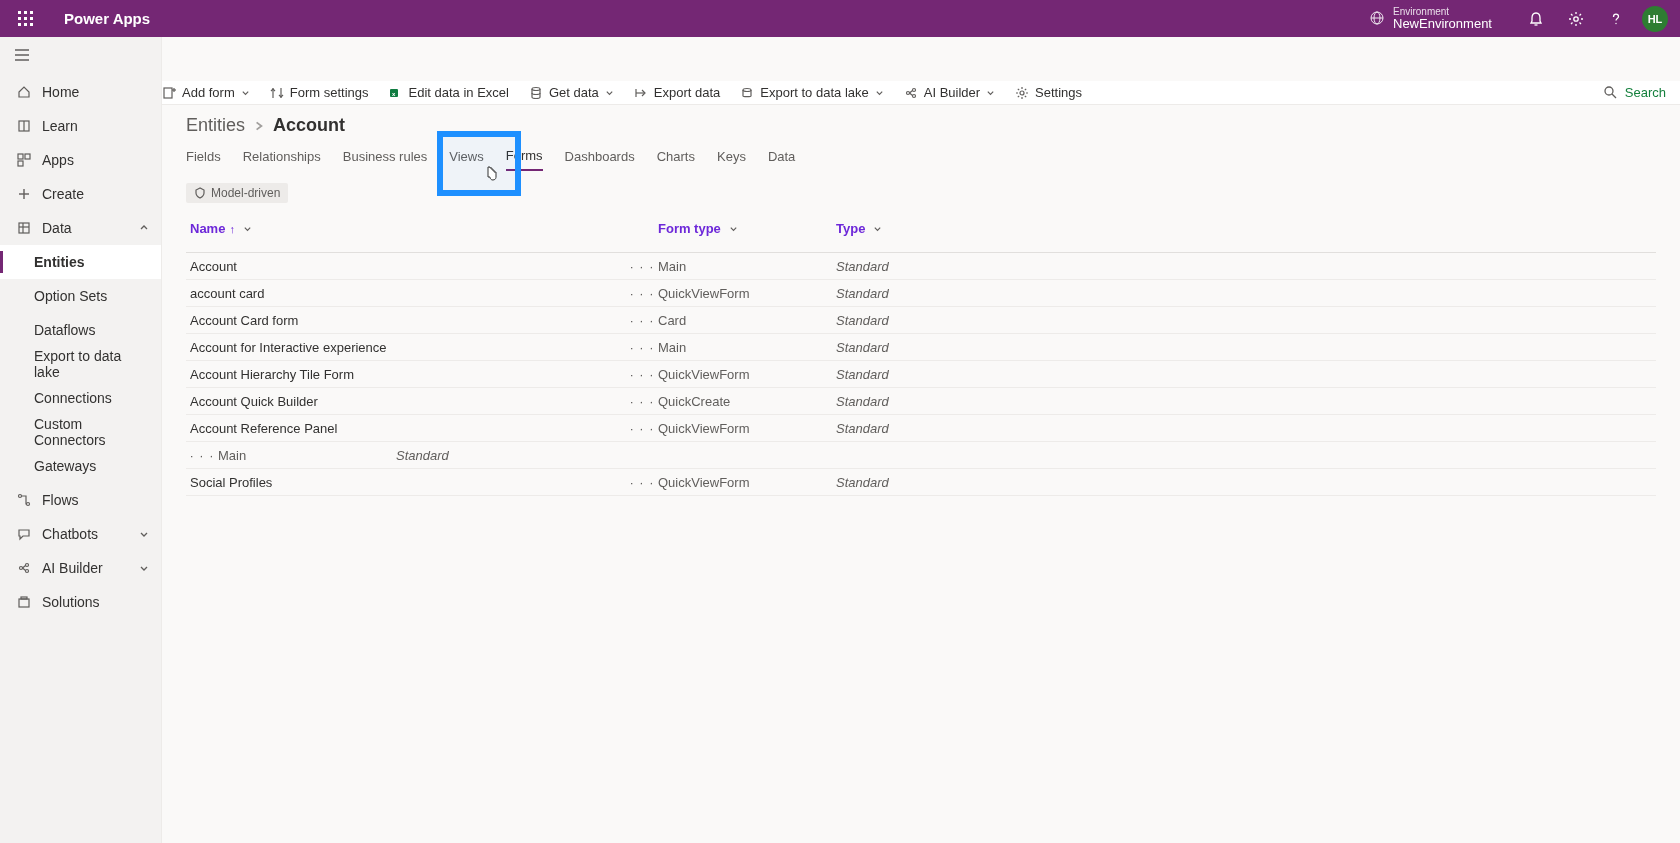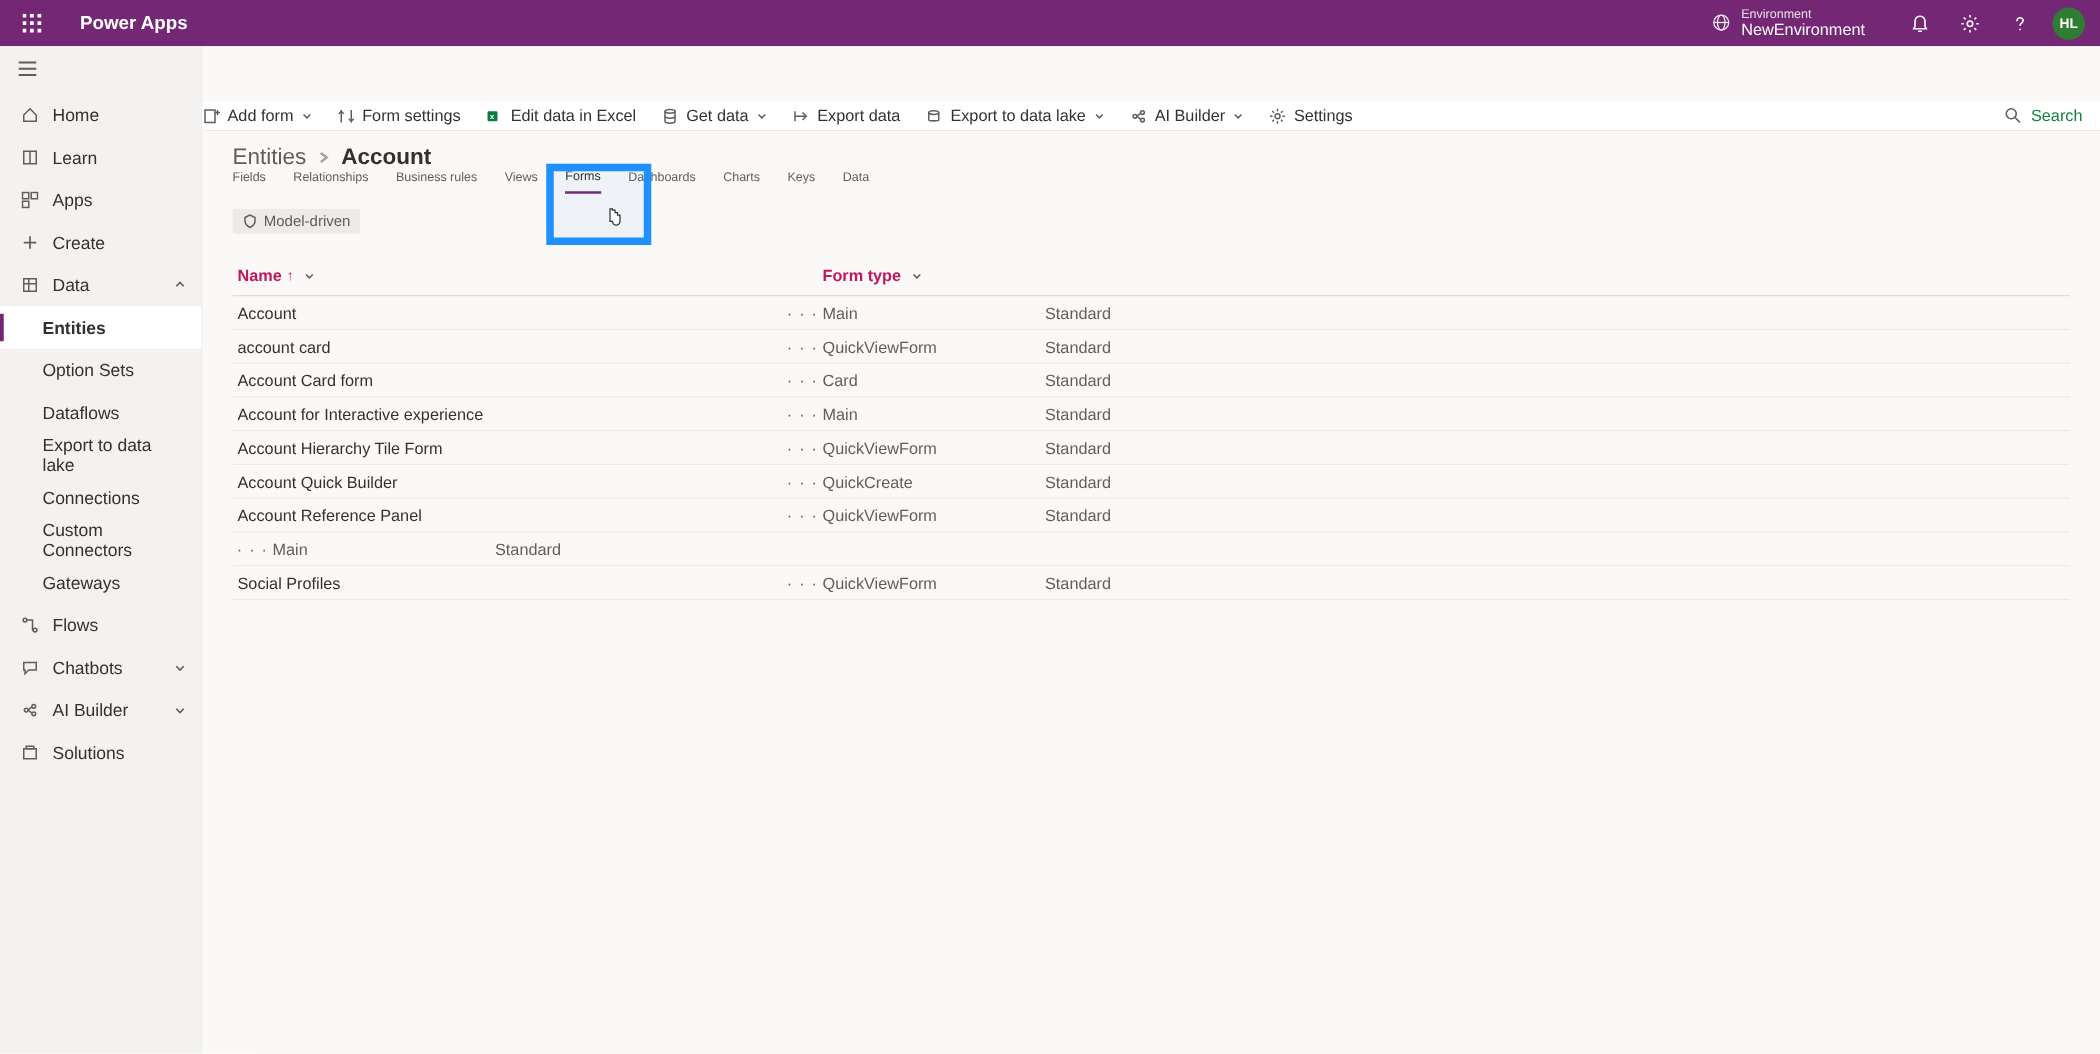--- a/index.html
+++ b/index.html
@@ -40,42 +40,42 @@
   .cmd .chev-sm { margin-left: 6px; color: #605e5c; }
   .cmd-search { margin-left: auto; display: flex; align-items: flex-start; color: #15803d; font-size: 13px; }
   .cmd-search .search-ico { margin-right: 8px; }
 
   
   .content { flex: 1; background: #faf9f8; padding: 10px 24px 0 24px; overflow: auto; }
   .crumb { display: flex; align-items: center; color: #605e5c; font-size: 18px; }
   .crumb .crumb-sep { margin: 0 8px; }
   .crumb .crumb-cur { color: #323130; font-weight: 600; }
 
-  .tabs { display: flex; align-items: center; margin-top: 0; font-size: 10px; color: #605e5c; position: relative; }
+  .tabs { display: flex; align-items: center; margin-top: 12px; font-size: 13px; color: #605e5c; position: relative; }
   .tab { margin-right: 22px; padding-bottom: 6px; }
   .tab.active { color: #323130; border-bottom: 2px solid #742774; }
   .highlight-box { position: absolute; border: 6px solid #1e90ff; background: rgba(30,144,255,0.05); }
   .cursor-ptr { position: absolute; }
 
   .badge { margin-top: 12px; display: inline-flex; align-items: center; background: #edebe9; border-radius: 2px; padding: 3px 8px; font-size: 12px; color: #605e5c; }
   .badge svg { margin-right: 5px; }
 
   .grid { margin-top: 18px; }
-  .grid-head { display: flex; align-items: center; height: 32px; border-bottom: 1px solid #e1dfdd; color: #be185d; font-weight: 600; font-size: 13px; }
+  .grid-head { display: flex; align-items: flex-start; height: 32px; border-bottom: 1px solid #e1dfdd; color: #6d28d9; font-weight: 600; font-size: 13px; }
   .col-name { width: 472px; padding-left: 4px; display: flex; align-items: center; }
   .col-formtype { width: 178px; display: flex; align-items: center; }
   .col-type { flex: 1; display: flex; align-items: center; }
   .sort-up { margin-left: 4px; font-size: 11px; }
   .hdr-chev { margin-left: 8px; color: #605e5c; }
 
   .grid-row { display: flex; align-items: center; height: 27px; border-bottom: 1px solid #edebe9; font-size: 13px; color: #605e5c; }
   .grid-row .cell-name { width: 440px; padding-left: 4px; color: #323130; }
   .grid-row .cell-more { width: 32px; color: #605e5c; letter-spacing: 1px; text-align: center; }
   .grid-row .cell-formtype { width: 178px; }
-  .grid-row .cell-type { flex: 1; }
+  .grid-row .cell-type { flex: 1; font-style: italic; }
 
   svg { display: block; }
 </style>
 </head>
 <body>
 
 <div class="topbar">
   <div class="waffle">
     <svg width="16" height="16" viewBox="0 0 16 16" fill="white">
         <rect x="0" y="0" width="3" height="3"></rect>
@@ -430,20 +430,28 @@
               </span>
           </div>
           <div class="col-formtype">
             <span>Form type</span>
             <span class="hdr-chev">
                 <svg width="9" height="9" viewBox="0 0 10 10" fill="none" stroke="#605e5c" stroke-width="1.3">
                   <polyline points="2,4 5,7 8,4"></polyline>
                 </svg>
               </span>
           </div>
+          <div class="col-type">
+            <span>Type</span>
+            <span class="hdr-chev">
+                <svg width="9" height="9" viewBox="0 0 10 10" fill="none" stroke="#605e5c" stroke-width="1.3">
+                  <polyline points="2,4 5,7 8,4"></polyline>
+                </svg>
+              </span>
+          </div>
         </div>
         <div id="grid-body">
             <div class="grid-row">
               <div class="cell-name">Account</div>
               <div class="cell-more">· · ·</div>
               <div class="cell-formtype">Main</div>
               <div class="cell-type">Standard</div>
             </div>
             <div class="grid-row">
               <div class="cell-name">account card</div>

